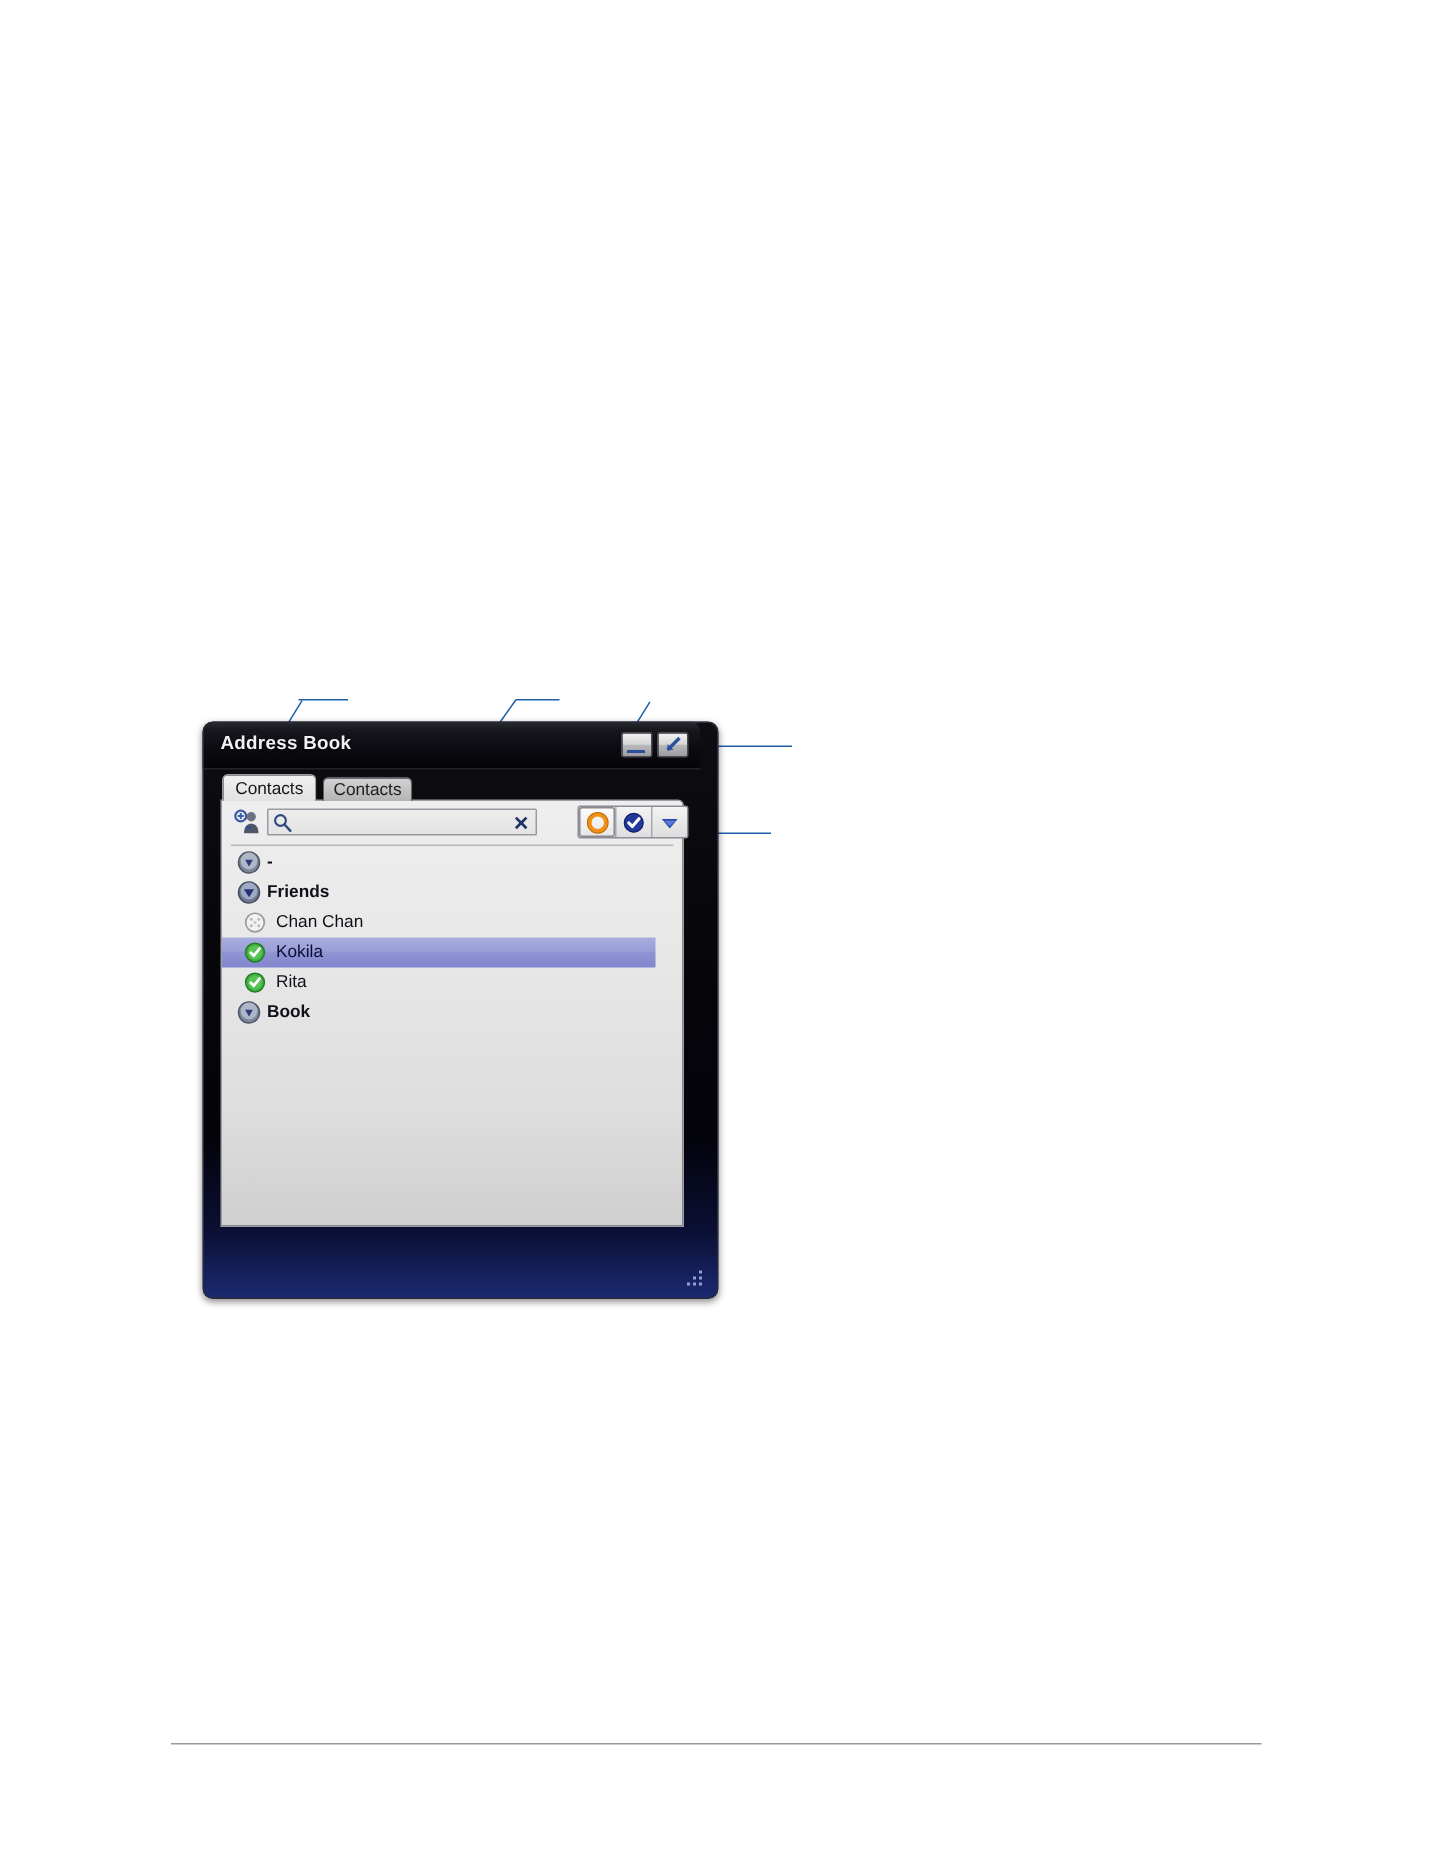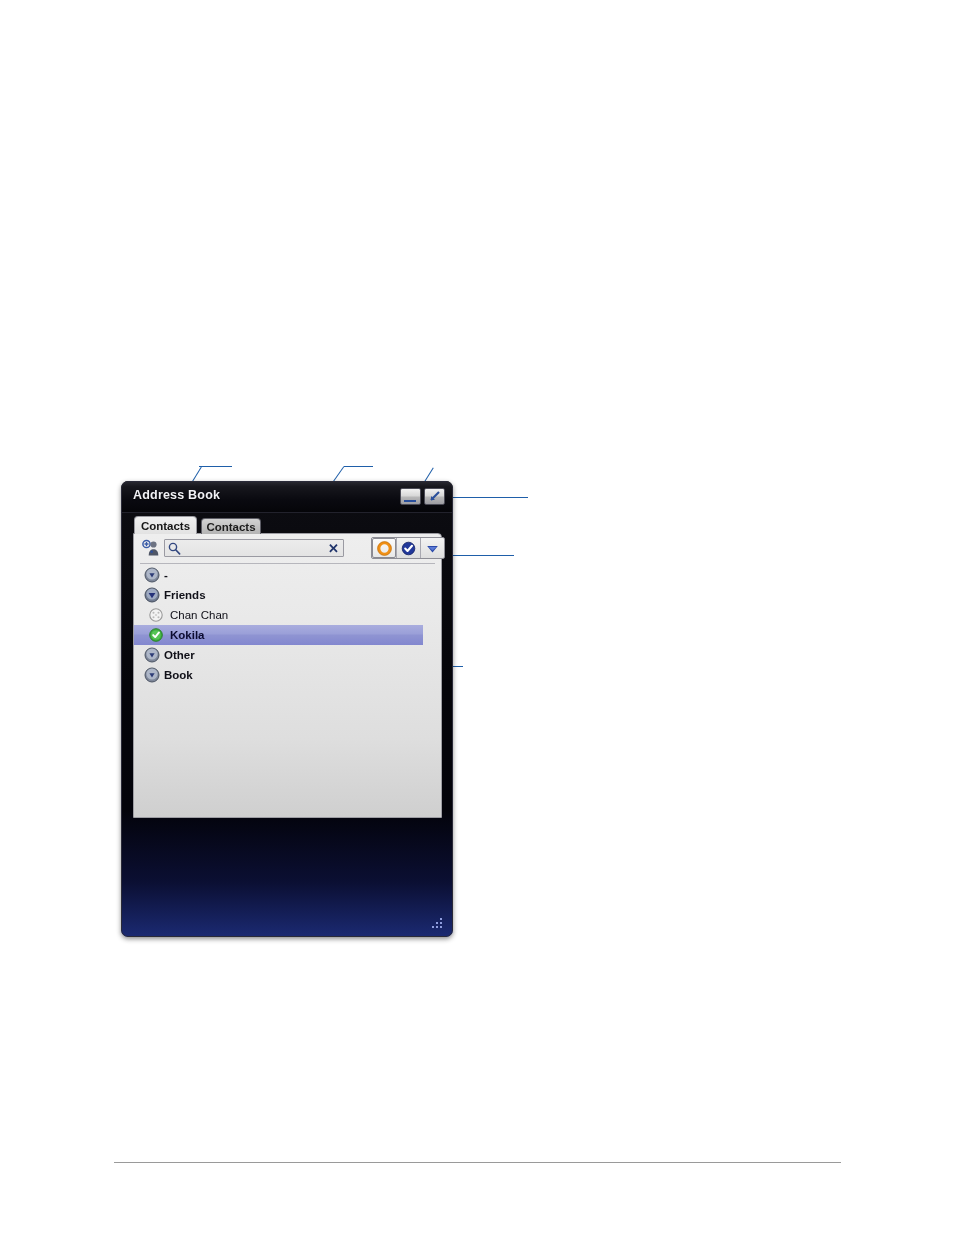--- a/index.html
+++ b/index.html
@@ -34,28 +34,29 @@
   .leader-d {
     position: absolute;
     height: 1px;
     background: #1f5fa9;
     transform-origin: 0 0;
   }
 
   
   #window {
     position: absolute;
-    left: 121px;
+    left: 135px;
     top: 481px;
     width: 332px;
-    height: 456px;
+    height: 385px;
     border-radius: 7px;
     background: linear-gradient(180deg,#0d0d12 0%,#05050a 45%,#03030a 72%,#0b0f33 88%,#1b2a72 100%);
     box-shadow: 0 2px 5px rgba(0,0,0,0.45);
     overflow: hidden;
+    padding-left: 12px;
   }
   #window::after{
     content:"";
     position:absolute;
     inset:0;
     border-radius:7px;
     border:1px solid #2a2a38;
     pointer-events:none;
   }
 
@@ -106,21 +107,21 @@
   }
   .win-btn .max-glyph {
     position: absolute;
     left: 0; top: 0; right: 0; bottom: 0;
   }
 
   
   .tabstrip {
     position: absolute;
     left: 0; top: 33px;
-    width: 332px; height: 20px; font-weight: bold;
+    width: 332px; height: 20px;
   }
   .tab {
     position: absolute;
     top: 2px;
     height: 18px;
     border-top-left-radius: 4px;
     border-top-right-radius: 4px;
     font-size: 11.5px;
     color: #161616;
     text-align: center;
@@ -273,21 +274,21 @@
   }
   .row.group .lbl {
     font-weight: bold;
     font-size: 11.5px;
     margin-left: 4px;
   }
   .row.selected {
     background: linear-gradient(180deg,#a9adde 0%,#9a9fd8 45%,#8f94d2 50%,#8287cf 100%);
     width: 289px;
   }
-  .row.selected .lbl { color: #0b0b30; font-weight: bold; }
+  .row.selected .lbl { color: #0b0b30; }
 
   
   .grip {
     position: absolute;
     right: 9px; bottom: 7px;
     width: 12px; height: 12px;
   }
   .grip i {
     position: absolute;
     width: 2px; height: 2px;
@@ -419,29 +420,29 @@
 
       <div class="row contact selected">
         <svg class="ic" viewBox="0 0 16 16">
           <circle cx="8" cy="8" r="6.3" fill="#3fae3f" stroke="#1f7a20" stroke-width="0.9"></circle>
           <circle cx="8" cy="8" r="4.6" fill="#56c456"></circle>
           <path d="M5.2 8.1 L7.2 10.1 L11 5.4" stroke="#ffffff" stroke-width="1.9" fill="none" stroke-linecap="round" stroke-linejoin="round"></path>
         </svg>
         <span class="lbl">Kokila</span>
       </div>
 
-
-      <div class="row group">
-        <svg class="ic" viewBox="0 0 16 16">
-          <circle cx="8" cy="8" r="7" fill="#7d8699" stroke="#4c5564" stroke-width="1"></circle>
-          <circle cx="8" cy="7" r="5.6" fill="#aeb7c8"></circle>
-          <path d="M5.4 6.2 L10.6 6.2 L8 10.6 Z" fill="#2d3c77"></path>
-        </svg>
-        <span class="lbl">Other</span>
-      </div>
+      <div class="row contact">
+        <svg class="ic" viewBox="0 0 16 16">
+          <circle cx="8" cy="8" r="6.3" fill="#3fae3f" stroke="#1f7a20" stroke-width="0.9"></circle>
+          <circle cx="8" cy="8" r="4.6" fill="#56c456"></circle>
+          <path d="M5.2 8.1 L7.2 10.1 L11 5.4" stroke="#ffffff" stroke-width="1.9" fill="none" stroke-linecap="round" stroke-linejoin="round"></path>
+        </svg>
+        <span class="lbl">Rita</span>
+      </div>
+
 
       <div class="row group">
         <svg class="ic" viewBox="0 0 16 16">
           <circle cx="8" cy="8" r="7" fill="#7d8699" stroke="#4c5564" stroke-width="1"></circle>
           <circle cx="8" cy="7" r="5.6" fill="#aeb7c8"></circle>
           <path d="M5.4 6.2 L10.6 6.2 L8 10.6 Z" fill="#2d3c77"></path>
         </svg>
         <span class="lbl">Book</span>
       </div>
 

